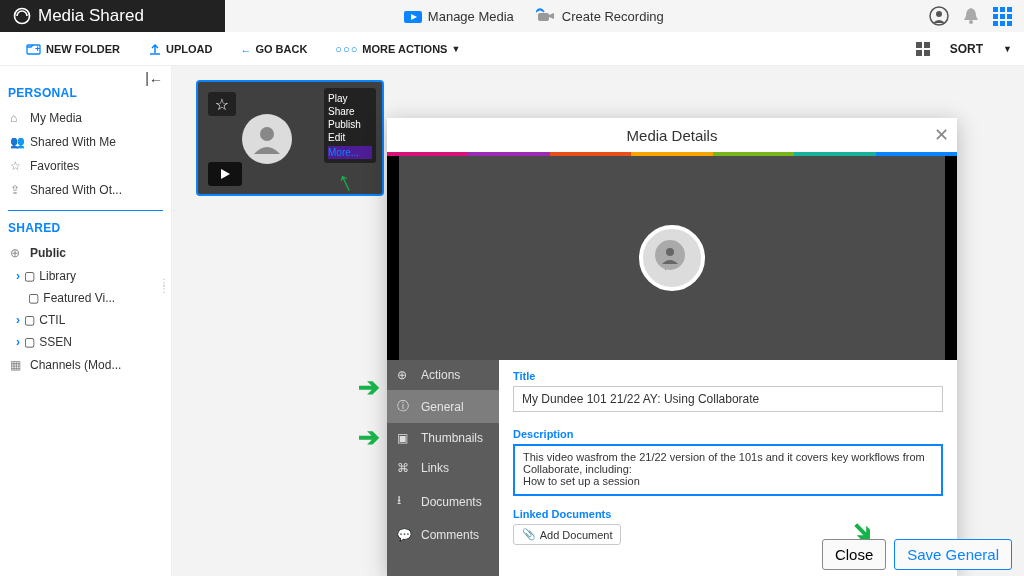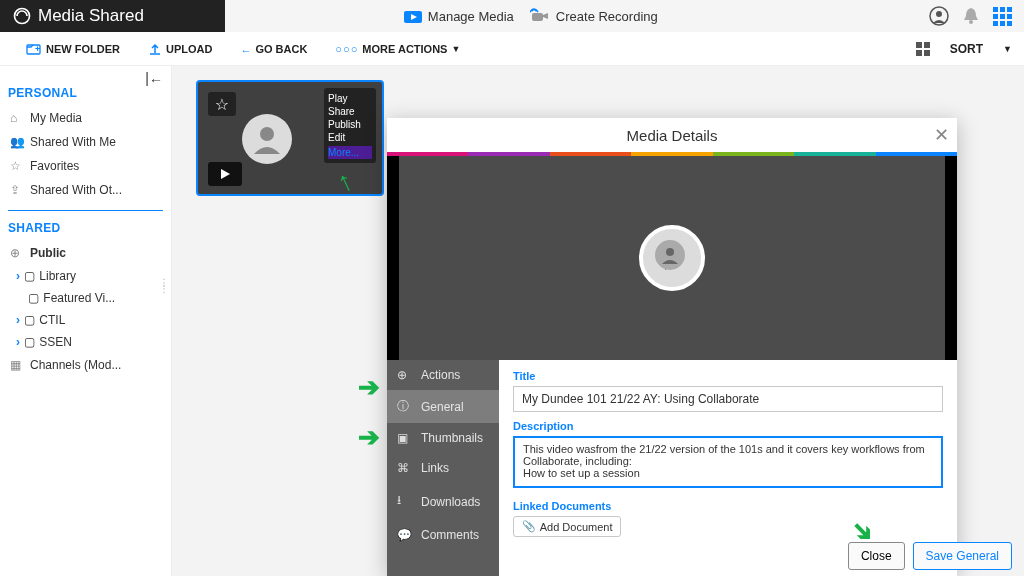--- a/index.html
+++ b/index.html
@@ -3,21 +3,21 @@
   <meta charset="utf-8">
   <style>
     * { margin:0; padding:0; box-sizing:border-box; font-family:Arial,sans-serif; }
     body { width:1024px; height:576px; background:#000; overflow:hidden; }
     .app { width:1024px; height:576px; background:#fff; position:relative; }
 
     
     .header { height:32px; background:linear-gradient(to right,#222 0%,#222 22%,#f5f5f5 22%,#f5f5f5 100%); display:flex; align-items:center; padding:0 12px; }
     .logo { display:flex; align-items:center; color:#fff; gap:6px; }
     .logo-title { font-size:17px; font-weight:400; color:#fff; }
-    .header-center { margin-left:260px; display:flex; align-items:center; gap:16px; }
+    .header-center { margin-left:260px; display:flex; align-items:center; gap:22px; }
     .hc-btn { display:flex; align-items:center; gap:6px; font-size:13px; color:#333; }
     .header-right { margin-left:auto; display:flex; align-items:center; gap:14px; }
     .ric { color:#555; }
     .apps-icon { display:grid; grid-template-columns:repeat(3,5px); grid-gap:2px; }
     .apps-icon span { width:5px; height:5px; background:#0a84ff; }
 
     
     .toolbar { height:34px; display:flex; align-items:center; padding:0 12px; gap:8px; border-bottom:1px solid #eee; }
     .search-wrap { width:138px; height:26px; background:#e8e8e8; border:1px solid #d4d4d4; display:flex; align-items:center; padding:0 6px; justify-content:space-between; }
     .search-wrap input { background:transparent; border:none; outline:none; font-size:12px; color:#666; width:100%; }
@@ -70,21 +70,21 @@
     .tab.active { background:#7d7d7d; }
     .tab .tic { width:16px; color:#ddd; }
 
     .form { flex:1; padding:8px 14px 4px; position:relative; }
     .flabel { font-size:11px; font-weight:700; color:#0a84ff; margin:2px 0 4px; }
     .finput { width:100%; border:1px solid #c8c8c8; padding:5px 8px; font-size:12px; color:#333; outline:none; }
     .ftext { width:100%; height:52px; border:2px solid #0a84ff; padding:5px 8px; font-size:11px; color:#333; outline:none; resize:none; font-family:Arial; }
     .add-doc { display:inline-flex; align-items:center; gap:4px; border:1px solid #c8c8c8; padding:3px 8px; font-size:11px; color:#333; cursor:pointer; border-radius:3px; }
 
     .footer { position:absolute; right:12px; bottom:6px; display:flex; gap:8px; }
-    .btn { border:1px solid #888; background:#fafafa; padding:6px 12px; font-size:12px; cursor:pointer; border-radius:3px; }
+    .btn { border:1px solid #888; background:#fafafa; padding:6px 12px; font-size:15px; cursor:pointer; border-radius:3px; }
     .btn.primary { border-color:#0a84ff; color:#0a84ff; }
 
     .arrowH { position:absolute; color:#17b24a; font-size:26px; font-weight:900; }
   </style>
 </head>
 <body>
 
 <div class="app">
 
   <div class="header">
@@ -290,31 +290,31 @@
             <div class="tab">
                 <span class="tic">▣</span>
                 <span>Thumbnails</span>
               </div>
             <div class="tab">
                 <span class="tic">⌘</span>
                 <span>Links</span>
               </div>
             <div class="tab">
                 <span class="tic">⭳</span>
-                <span>Downloads</span>
+                <span>Documents</span>
               </div>
             <div class="tab">
                 <span class="tic">💬</span>
                 <span>Comments</span>
               </div>
           </div>
           <div class="form">
             <div class="flabel">Title</div>
             <input class="finput" value="My Dundee 101 21/22 AY: Using Collaborate" style="">
-            <div class="flabel" style="margin-top:8px;">Description</div>
+            <div class="flabel" style="margin-top:16px;">Description</div>
             <textarea class="ftext" style="">This video wasfrom the 21/22 version of the 101s and it covers key workflows from Collaborate, including:
 How to set up a session</textarea>
             <div class="flabel" style="margin-top:8px;">Linked Documents</div>
             <div class="add-doc">
                 <span>📎</span>
                 <span>Add Document</span>
               </div>
           </div>
         </div>
       </div>

